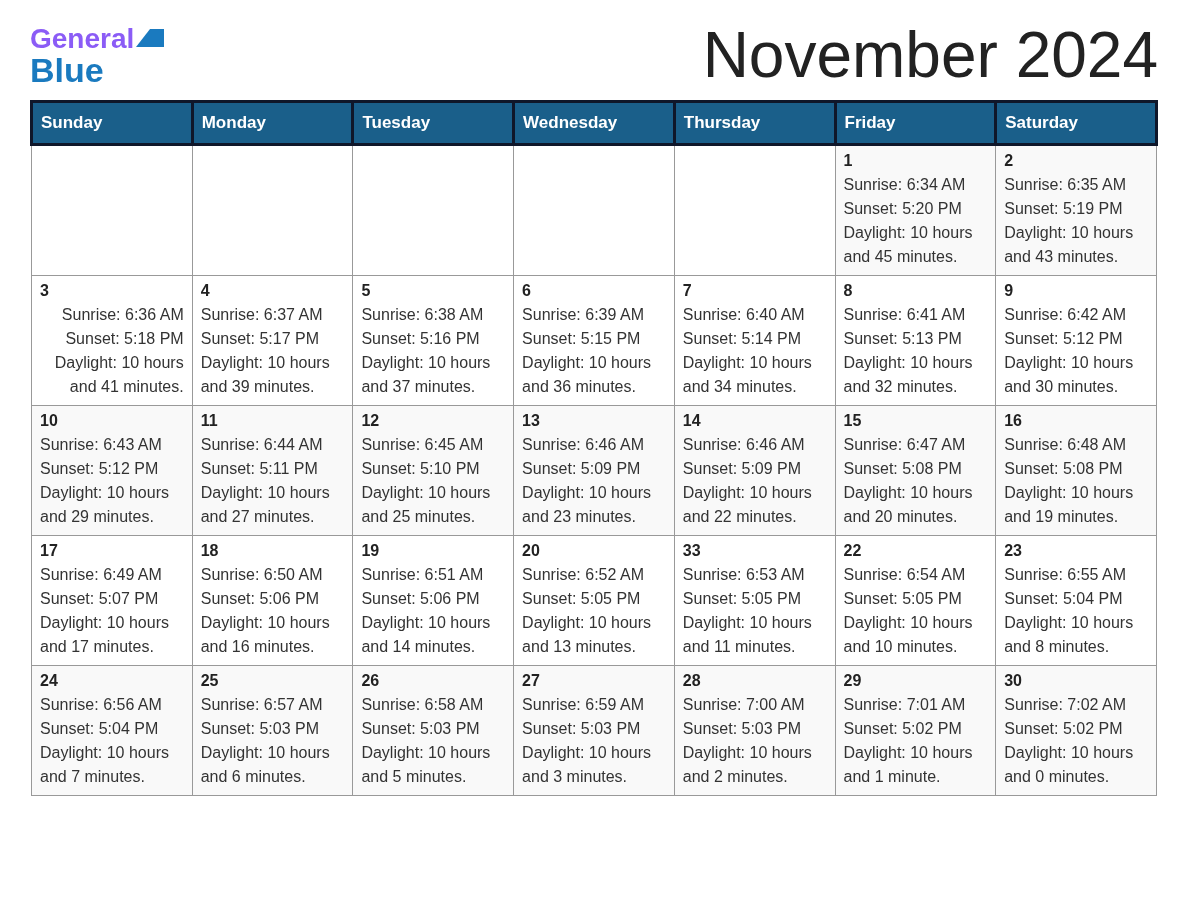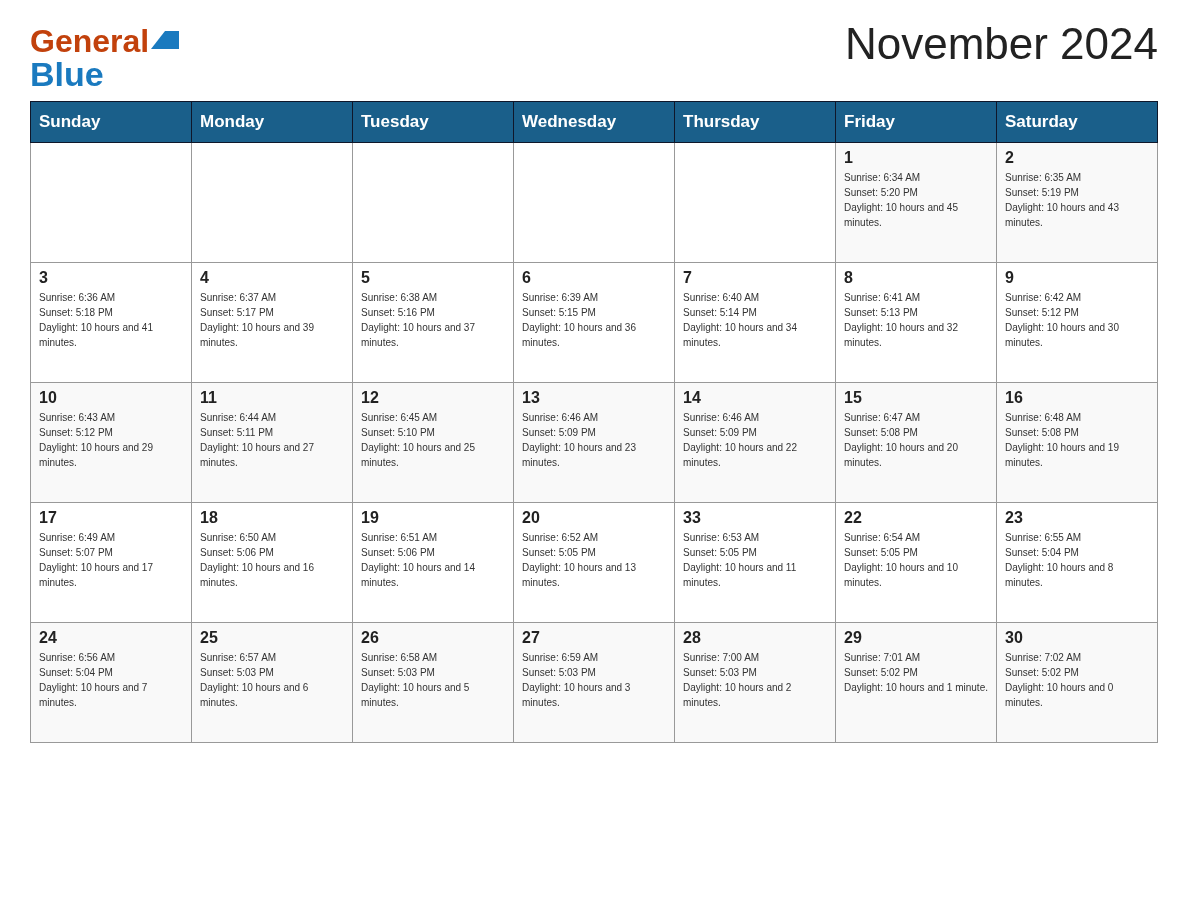--- a/index.html
+++ b/index.html
@@ -16,23 +16,23 @@
       align-items: flex-start;
       margin-bottom: 10px;
     }
     .logo {
       display: flex;
       flex-direction: column;
       align-items: flex-start;
       padding-top: 5px;
     }
     .logo-general {
-      font-size: 32px;
+      font-size: 28px;
       font-weight: bold;
-      color: #c2410c;
+      color: #8b5cf6;
       line-height: 1;
     }
     .logo-blue {
       font-size: 34px;
       font-weight: bold;
       color: #1a7abf;
       line-height: 1;
       display: flex;
       align-items: center;
     }
@@ -42,21 +42,21 @@
       border-left: 14px solid transparent;
       border-right: 14px solid #1a7abf;
       border-bottom: 18px solid #1a7abf;
       margin-left: 2px;
       margin-bottom: 2px;
     }
     .title-area {
       text-align: right;
     }
     .month-year {
-      font-size: 44px;
+      font-size: 64px;
       font-weight: normal;
       color: #222;
       line-height: 1.1;
     }
     .location {
       font-size: 26px;
       color: #555;
       margin-top: 4px;
     }
     table {
@@ -64,21 +64,21 @@
       border-collapse: collapse;
       table-layout: fixed;
     }
     thead th {
       background-color: #1a5f8a;
       color: #fff;
       font-size: 17px;
       font-weight: bold;
       padding: 10px 8px;
       text-align: left;
-      border: 1px solid #0f172a;
+      border: 3px solid #0f172a;
       margin-left: 44px;
     }
     tbody td {
       border: 1px solid #999;
       vertical-align: top;
       padding: 6px 8px;
       height: 120px;
       font-size: 13px;
       color: #333;
       background: #fff;
@@ -87,21 +87,21 @@
       background: #f9f9f9;
     }
     .day-num {
       font-size: 16px;
       font-weight: bold;
       color: #222;
       display: block;
       margin-bottom: 3px;
     }
     .day-info {
-      font-size: 10px;
+      font-size: 16px;
       color: #333;
       line-height: 1.5;
     }
     .empty-cell {
       background: #fff !important;
     }
   </style>
 </head>
 <body>
 
@@ -146,21 +146,21 @@
         <td>
           <span class="day-num">2</span>
           <div class="day-info" style="white-space: pre-line;">Sunrise: 6:35 AM
 Sunset: 5:19 PM
 Daylight: 10 hours and 43 minutes.</div>
         </td>
       </tr>
       <tr>
         <td>
           <span class="day-num">3</span>
-          <div class="day-info" style="white-space: pre-line;">Sunrise: 6:36 AM
+          <div class="day-info" style="white-space: pre-line; text-align: right;">Sunrise: 6:36 AM
 Sunset: 5:18 PM
 Daylight: 10 hours and 41 minutes.</div>
         </td>
         <td>
           <span class="day-num">4</span>
           <div class="day-info" style="white-space: pre-line;">Sunrise: 6:37 AM
 Sunset: 5:17 PM
 Daylight: 10 hours and 39 minutes.</div>
         </td>
         <td>

